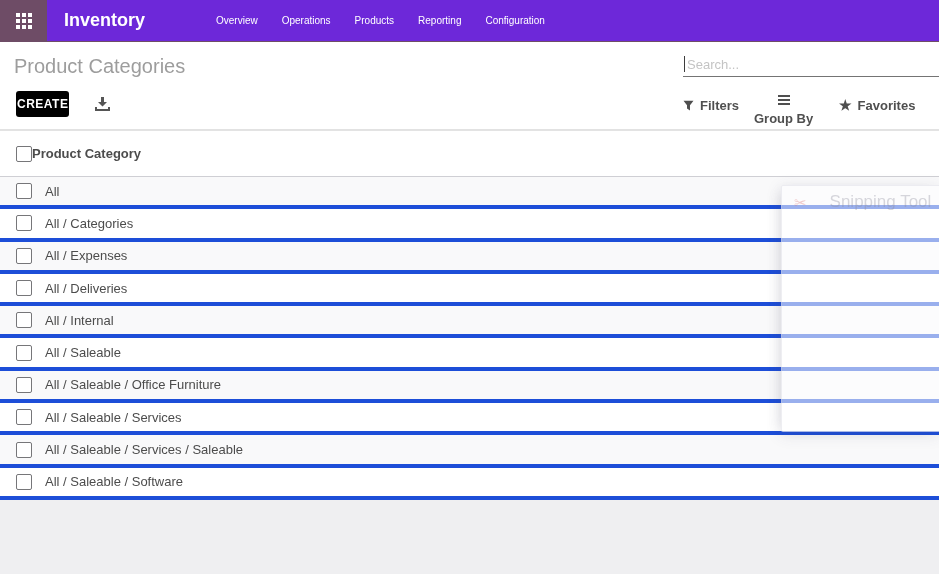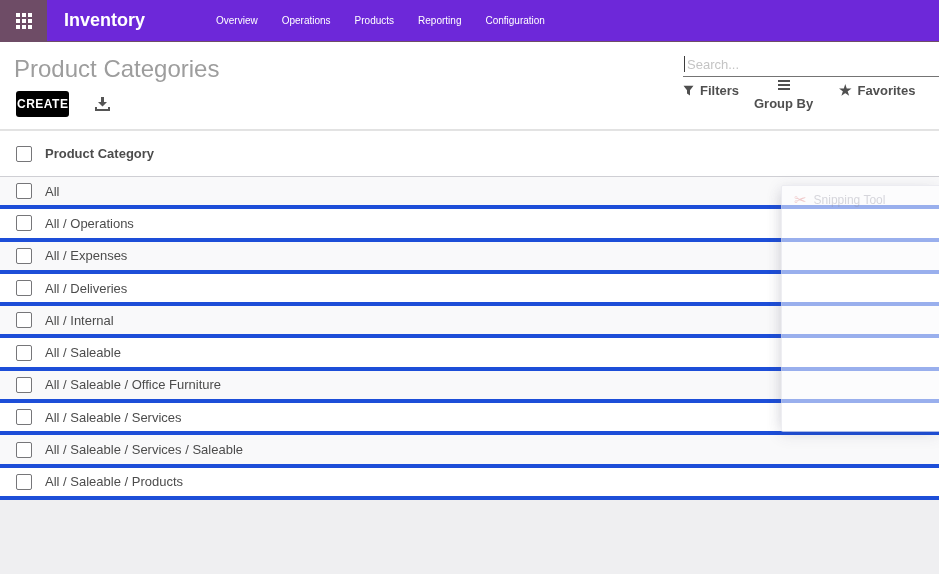--- a/index.html
+++ b/index.html
@@ -11,50 +11,50 @@
   
   .navbar{position:absolute;top:0;left:0;width:939px;height:42px;background:#6d28d9;border-bottom:1px solid #6f4d67;box-sizing:border-box;}
   .apps-btn{position:absolute;left:0;top:0;width:47px;height:42px;background:#6e4c66;display:flex;align-items:center;justify-content:center;cursor:pointer;}
   .grid-icon{display:grid;grid-template-columns:repeat(3,4px);grid-template-rows:repeat(3,4px);gap:2px;}
   .grid-icon i{background:#fff;display:block;}
   .app-name{position:absolute;left:64px;top:0;height:41px;line-height:41px;color:#fff;font-size:18px;font-weight:bold;cursor:pointer;}
   .nav-menu{position:absolute;left:204px;top:0;height:41px;display:flex;align-items:stretch;}
   .nav-item{color:#fff;font-size:10px;line-height:41px;padding:0 12px;cursor:pointer;white-space:nowrap;}
   
   .control-panel{position:absolute;top:42px;left:0;width:939px;height:88px;background:#fff;border-bottom:1px solid #e2e2e2;box-sizing:border-box;}
-  .page-title{position:absolute;left:14px;top:55px;font-size:24px;color:#9d9d9d;}
+  .page-title{position:absolute;left:14px;top:55px;font-size:20px;color:#9d9d9d;}
   .search-wrap{position:absolute;left:683px;top:53px;width:256px;height:24px;border-bottom:1px solid #747474;box-sizing:border-box;}
   .search-wrap input{width:100%;height:100%;border:none;outline:none;background:transparent;font-family:"Liberation Sans",sans-serif;font-size:13px;color:#4c4c4c;padding:0 0 0 4px;box-sizing:border-box;}
   .search-wrap input::placeholder{color:#c4c4c4;}
   .caret{position:absolute;left:1px;top:3px;width:1px;height:16px;background:#3c3c3c;}
   .btn-create{position:absolute;left:16px;top:91px;height:26px;padding:0 1px;background:#000000;color:#fff;font-family:"Liberation Sans",sans-serif;font-size:12px;font-weight:bold;letter-spacing:.5px;border:none;border-radius:3px;cursor:pointer;}
   .export-btn{position:absolute;left:94px;top:97px;width:17px;height:15px;cursor:pointer;background:none;border:none;padding:0;}
-  .cp-menu{position:absolute;top:80px;height:20px;display:flex;align-items:center;gap:6px;font-size:13px;font-weight:bold;color:#4f4f4f;cursor:pointer;background:none;border:none;font-family:"Liberation Sans",sans-serif;padding:0;}
+  .cp-menu{position:absolute;top:95px;height:20px;display:flex;align-items:center;gap:6px;font-size:13px;font-weight:bold;color:#4f4f4f;cursor:pointer;background:none;border:none;font-family:"Liberation Sans",sans-serif;padding:0;}
   .cp-filters{left:683px;}
   .cp-groupby{left:754px;flex-direction:column;}
   .cp-favorites{left:839px;}
   .star-glyph{font-size:14px;color:#4f4f4f;line-height:1;}
   .bars-icon{display:flex;flex-direction:column;gap:2px;width:12px;}
   .bars-icon i{height:2px;background:#4f4f4f;display:block;}
   
   .thead{position:absolute;top:130px;left:0;width:939px;height:47px;background:#fff;border-top:1px solid #e3e3e3;border-bottom:1px solid #cfcfd4;box-sizing:border-box;display:flex;align-items:center;}
   .cb{width:14px;height:14px;border:1px solid #767679;border-radius:2px;background:#fff;display:inline-block;flex:0 0 auto;cursor:pointer;}
   .thead .cb{margin-left:16px;}
-  .th-label{margin-left:13px;font-size:13px;font-weight:bold;color:#4c4c4c;cursor:pointer;}
+  .th-label{font-size:13px;font-weight:bold;color:#4c4c4c;cursor:pointer;}
   .rows{position:absolute;top:177px;left:0;width:939px;}
   .row{height:32.3px;display:flex;align-items:center;border-bottom:4px solid #1d4ed8;box-sizing:border-box;background:#fff;cursor:pointer;}
   .row:nth-child(odd){background:#f9f9fa;}
   .row .cb{margin-left:16px;}
   .row-label{margin-left:13px;font-size:13px;color:#4c4c4c;}
   .below{position:absolute;top:500px;left:0;width:939px;height:74px;background:#efeff1;}
   
   .ghost{position:absolute;left:781px;top:185px;width:158px;height:247px;background:rgba(255,255,255,0.55);border:1px solid rgba(205,205,218,0.35);border-right:none;box-sizing:border-box;box-shadow:0 3px 16px rgba(70,70,100,0.13),-7px 2px 12px -6px rgba(70,70,100,0.12);z-index:5;border-radius:2px 0 0 2px;}
   .ghost-title{display:flex;align-items:center;gap:7px;padding:6px 0 0 12px;opacity:.34;}
   .scissors{color:#d96d6d;font-size:15px;line-height:1;}
-  .gt{color:#8b8b9b;font-size:12px;white-space:nowrap;}
+  .gt{color:#8b8b9b;font-size:17px;white-space:nowrap;margin-left:16px;}
 </style>
 </head>
 <body>
 
 <div class="navbar">
   <div class="apps-btn">
     <span class="grid-icon">
         <i></i>
         <i></i>
         <i></i>
@@ -118,21 +118,21 @@
   <span class="th-label">Product Category</span>
 </div>
 
 <div class="rows">
   <div class="row">
     <span class="cb"></span>
     <span class="row-label">All</span>
   </div>
   <div class="row">
     <span class="cb"></span>
-    <span class="row-label">All / Operations</span>
+    <span class="row-label">All / Categories</span>
   </div>
   <div class="row">
     <span class="cb"></span>
     <span class="row-label">All / Expenses</span>
   </div>
   <div class="row">
     <span class="cb"></span>
     <span class="row-label">All / Deliveries</span>
   </div>
   <div class="row">
@@ -150,21 +150,21 @@
   <div class="row">
     <span class="cb"></span>
     <span class="row-label">All / Saleable / Services</span>
   </div>
   <div class="row">
     <span class="cb"></span>
     <span class="row-label">All / Saleable / Services / Saleable</span>
   </div>
   <div class="row">
     <span class="cb"></span>
-    <span class="row-label">All / Saleable / Products</span>
+    <span class="row-label">All / Saleable / Software</span>
   </div>
 </div>
 
 <div class="below"></div>
 
 <div class="ghost">
   <div class="ghost-title">
     <span class="scissors">✂</span>
     <span class="gt">Snipping Tool</span>
   </div>

